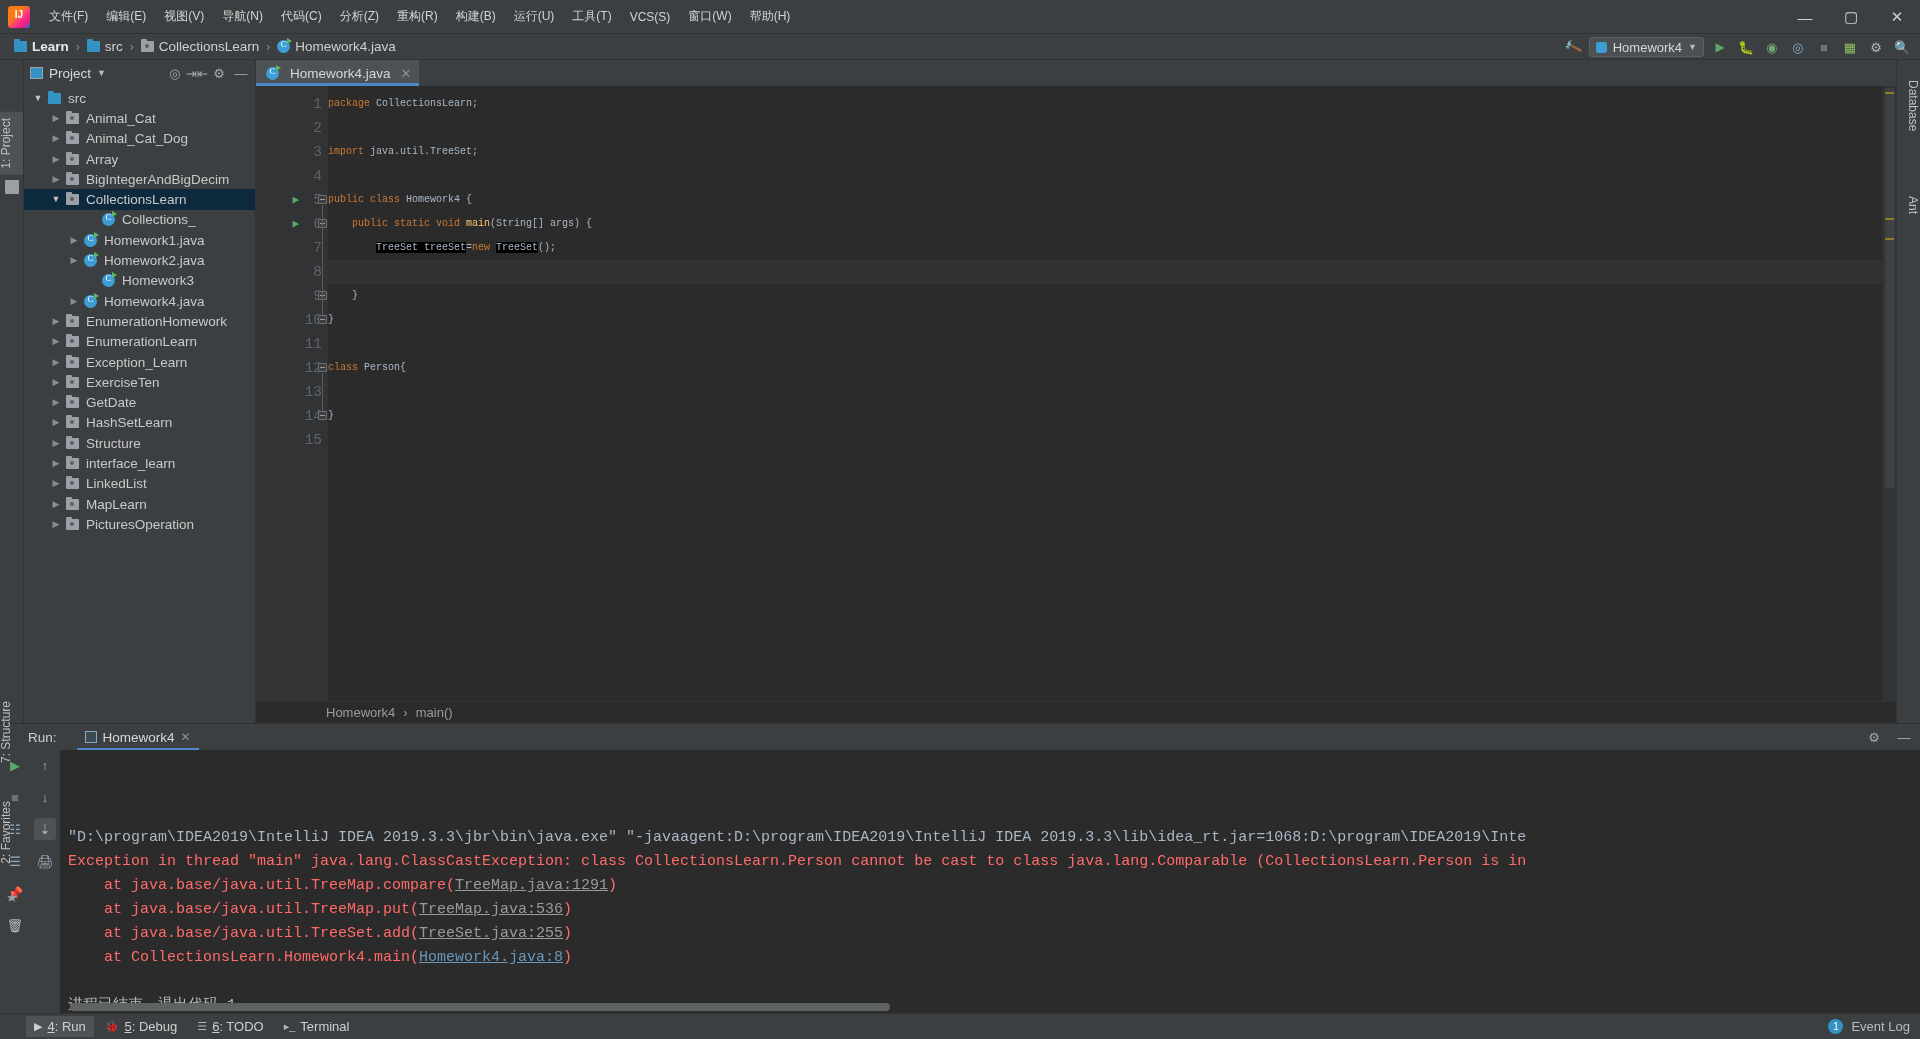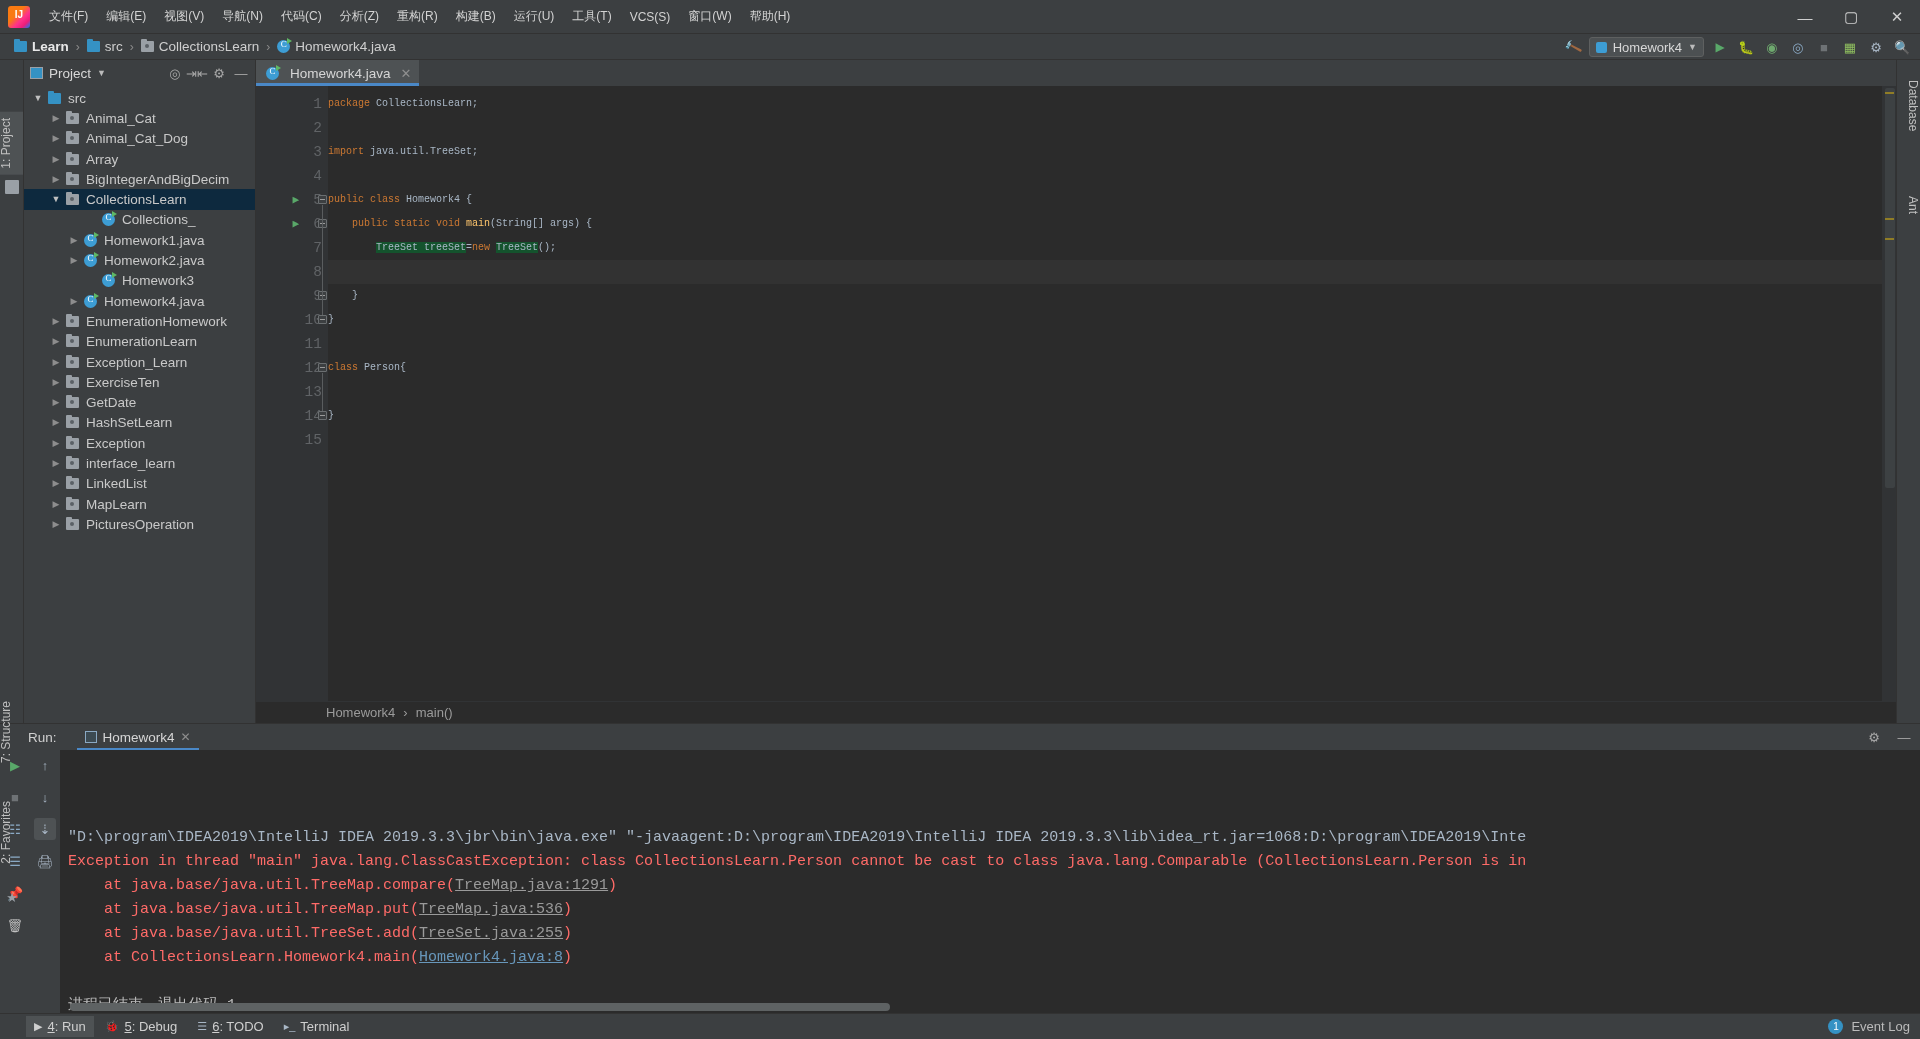--- a/index.html
+++ b/index.html
@@ -142,21 +142,21 @@
   .fold::after{ content:""; position:absolute; left:1px; top:3px; width:5px;height:1px; background:#9a9a9a;}
   .foldline{ position:absolute; left:4px; width:1px; background:#5a5d5f; }
   .code{
     flex:1; padding-top:6px; font-family:"Liberation Mono",monospace; font-size:10px;
     line-height:24px; white-space:pre; color:#a9b7c6; position:relative; overflow:hidden;
   }
   .cl{ height:24px; }
   .kw{ color:#cc7832; }
   .fn{ color:#ffc66d; }
   .cls{ color:#a9b7c6; }
-  .hl{ background:#14532d; }
+  .hl{ background:#000000; }
   .caretline{ position:absolute; left:0; right:0; height:24px; background:#323232; }
   .right-gutter{
     width:14px; flex:none; background:#313335; position:relative;
   }
   .rg-mark{ position:absolute; right:2px; width:9px; height:2px; }
   .scrollthumb{ position:absolute; right:1px; width:10px; background:#4e5254; border-radius:2px; }
   .bcbar{
     height:22px; flex:none; background:#2b2b2b; display:flex; align-items:center;
     padding-left:70px; font-size:13px; color:#9b9b9b; gap:8px; border-top:1px solid #313335;
   }
@@ -392,21 +392,21 @@
             <span class="tlabel">GetDate</span>
           </div>
           <div class="trow" style="padding-left: 26px;">
             <span class="arrow">▶</span>
             <span class="ico ico-folder grey" style="margin-left: 4px;"></span>
             <span class="tlabel">HashSetLearn</span>
           </div>
           <div class="trow" style="padding-left: 26px;">
             <span class="arrow">▶</span>
             <span class="ico ico-folder grey" style="margin-left: 4px;"></span>
-            <span class="tlabel">Exception</span>
+            <span class="tlabel">Structure</span>
           </div>
           <div class="trow" style="padding-left: 26px;">
             <span class="arrow">▶</span>
             <span class="ico ico-folder grey" style="margin-left: 4px;"></span>
             <span class="tlabel">interface_learn</span>
           </div>
           <div class="trow" style="padding-left: 26px;">
             <span class="arrow">▶</span>
             <span class="ico ico-folder grey" style="margin-left: 4px;"></span>
             <span class="tlabel">LinkedList</span>

